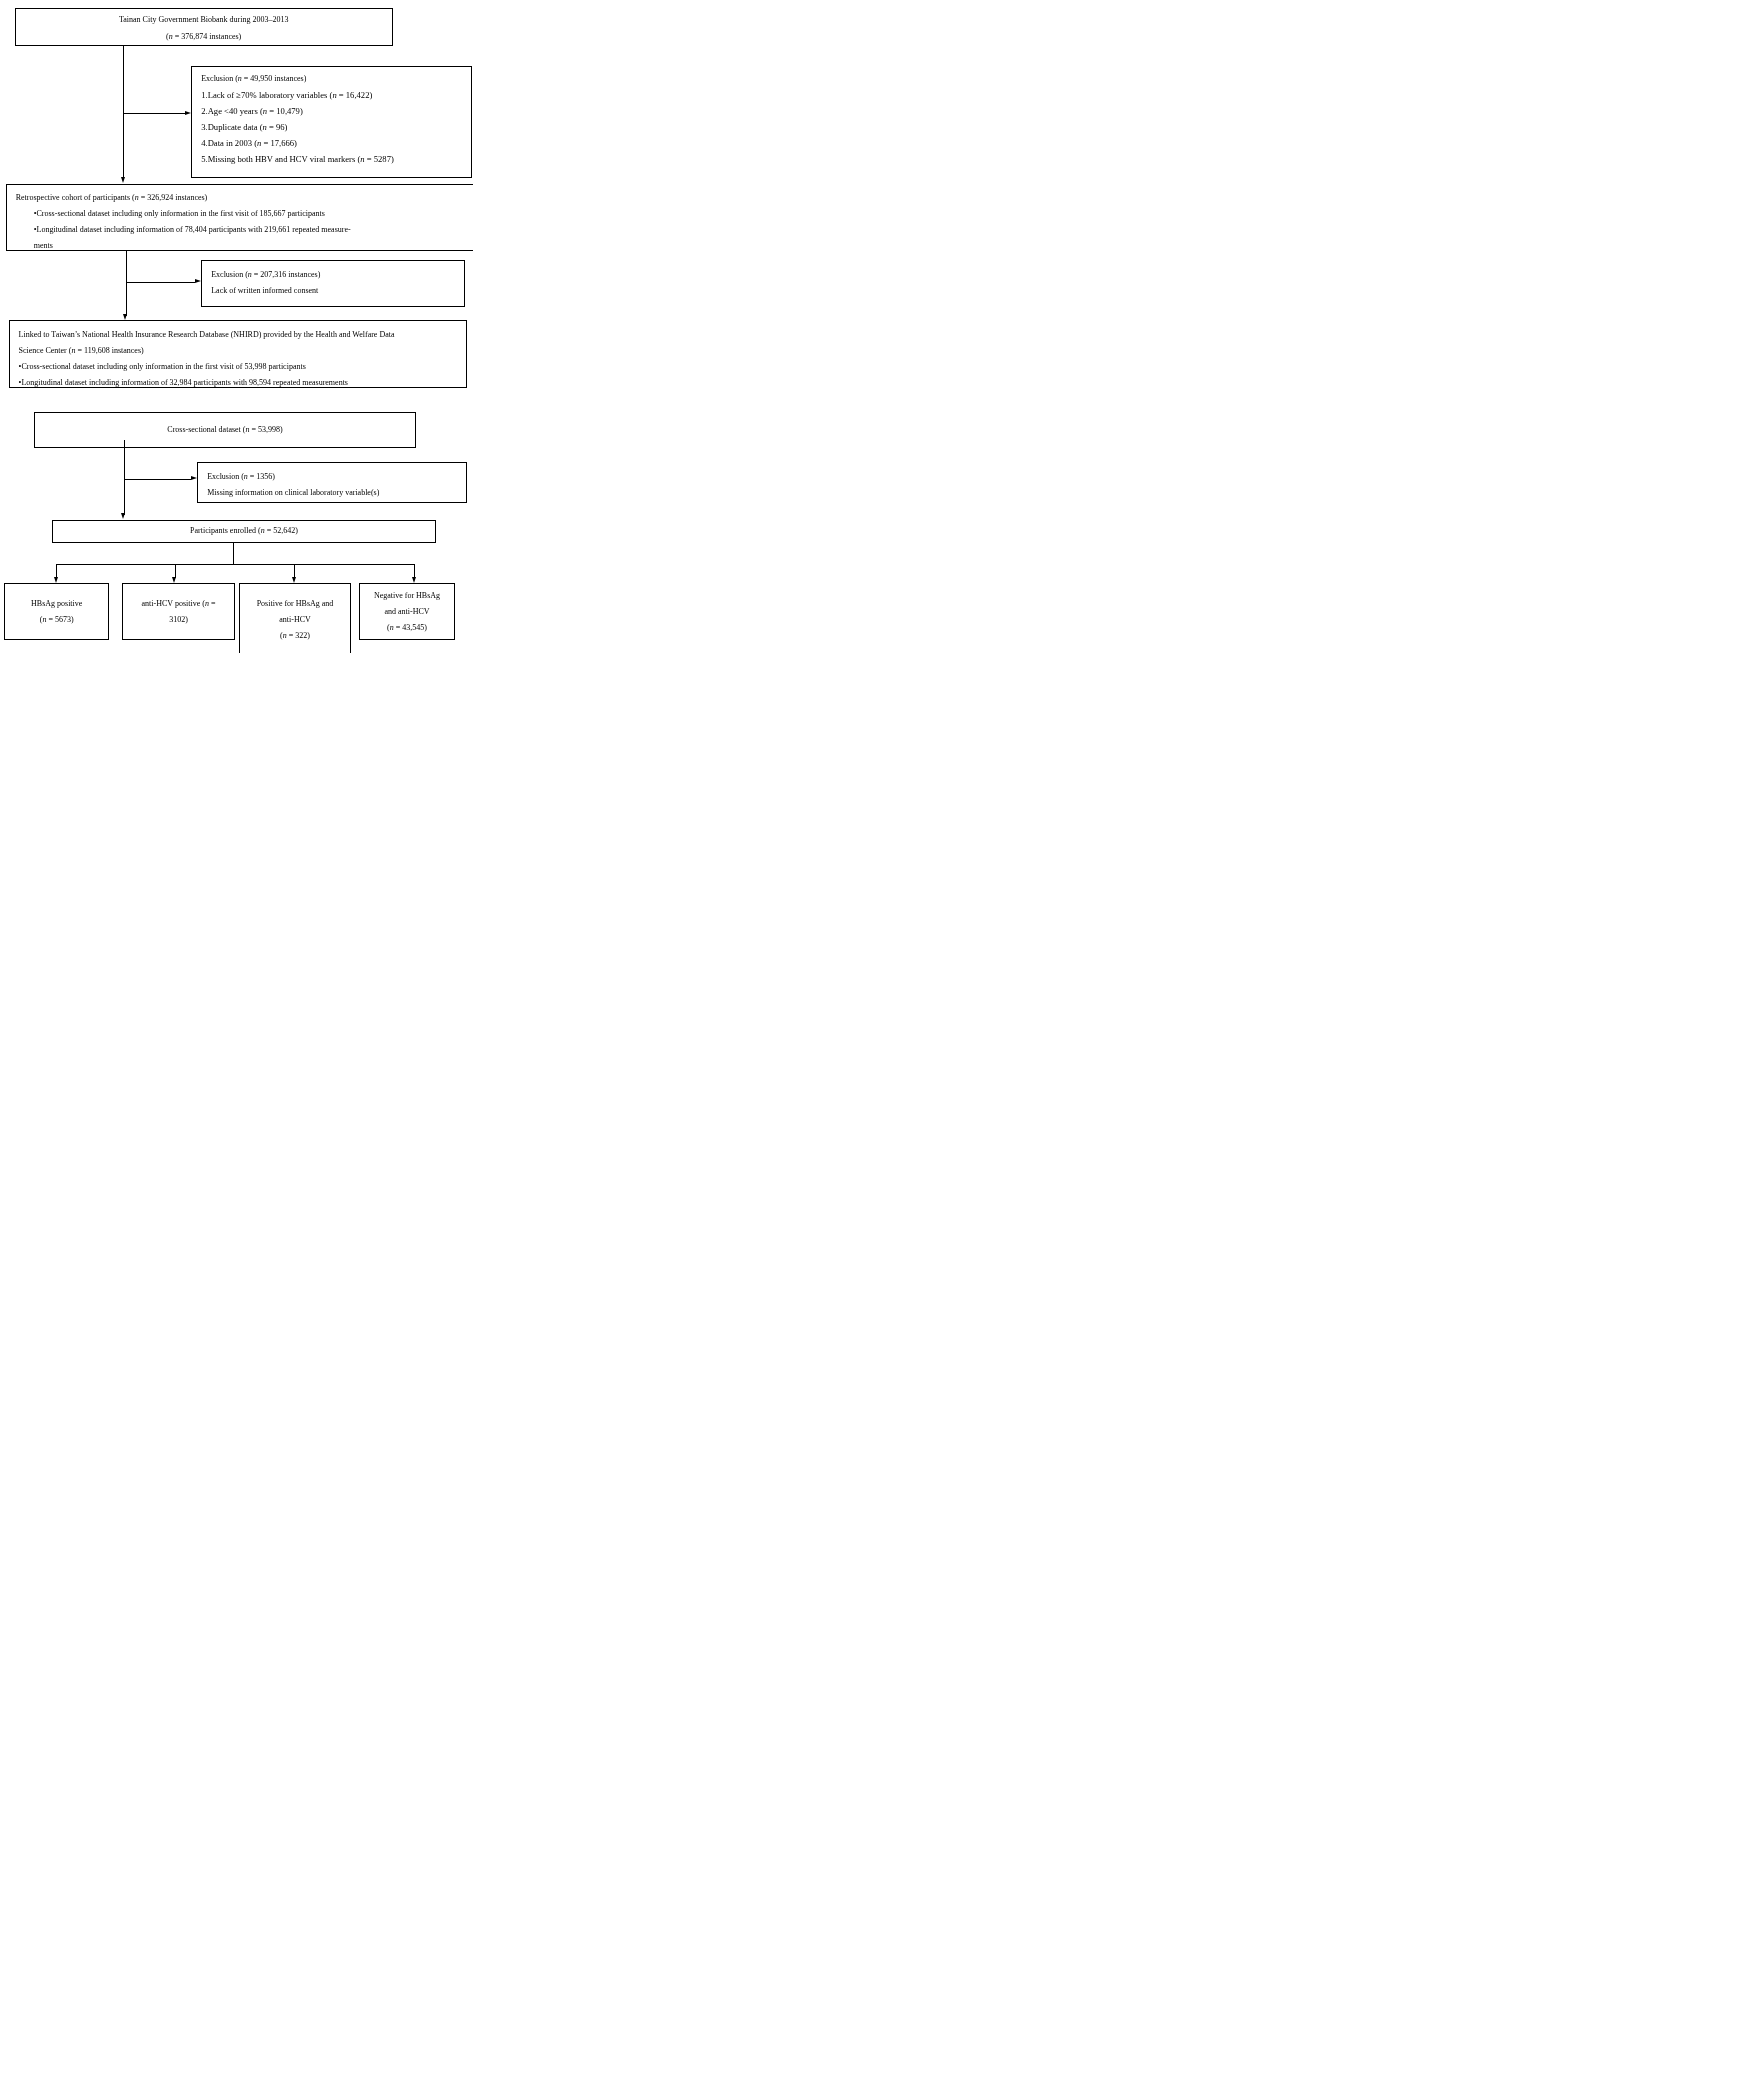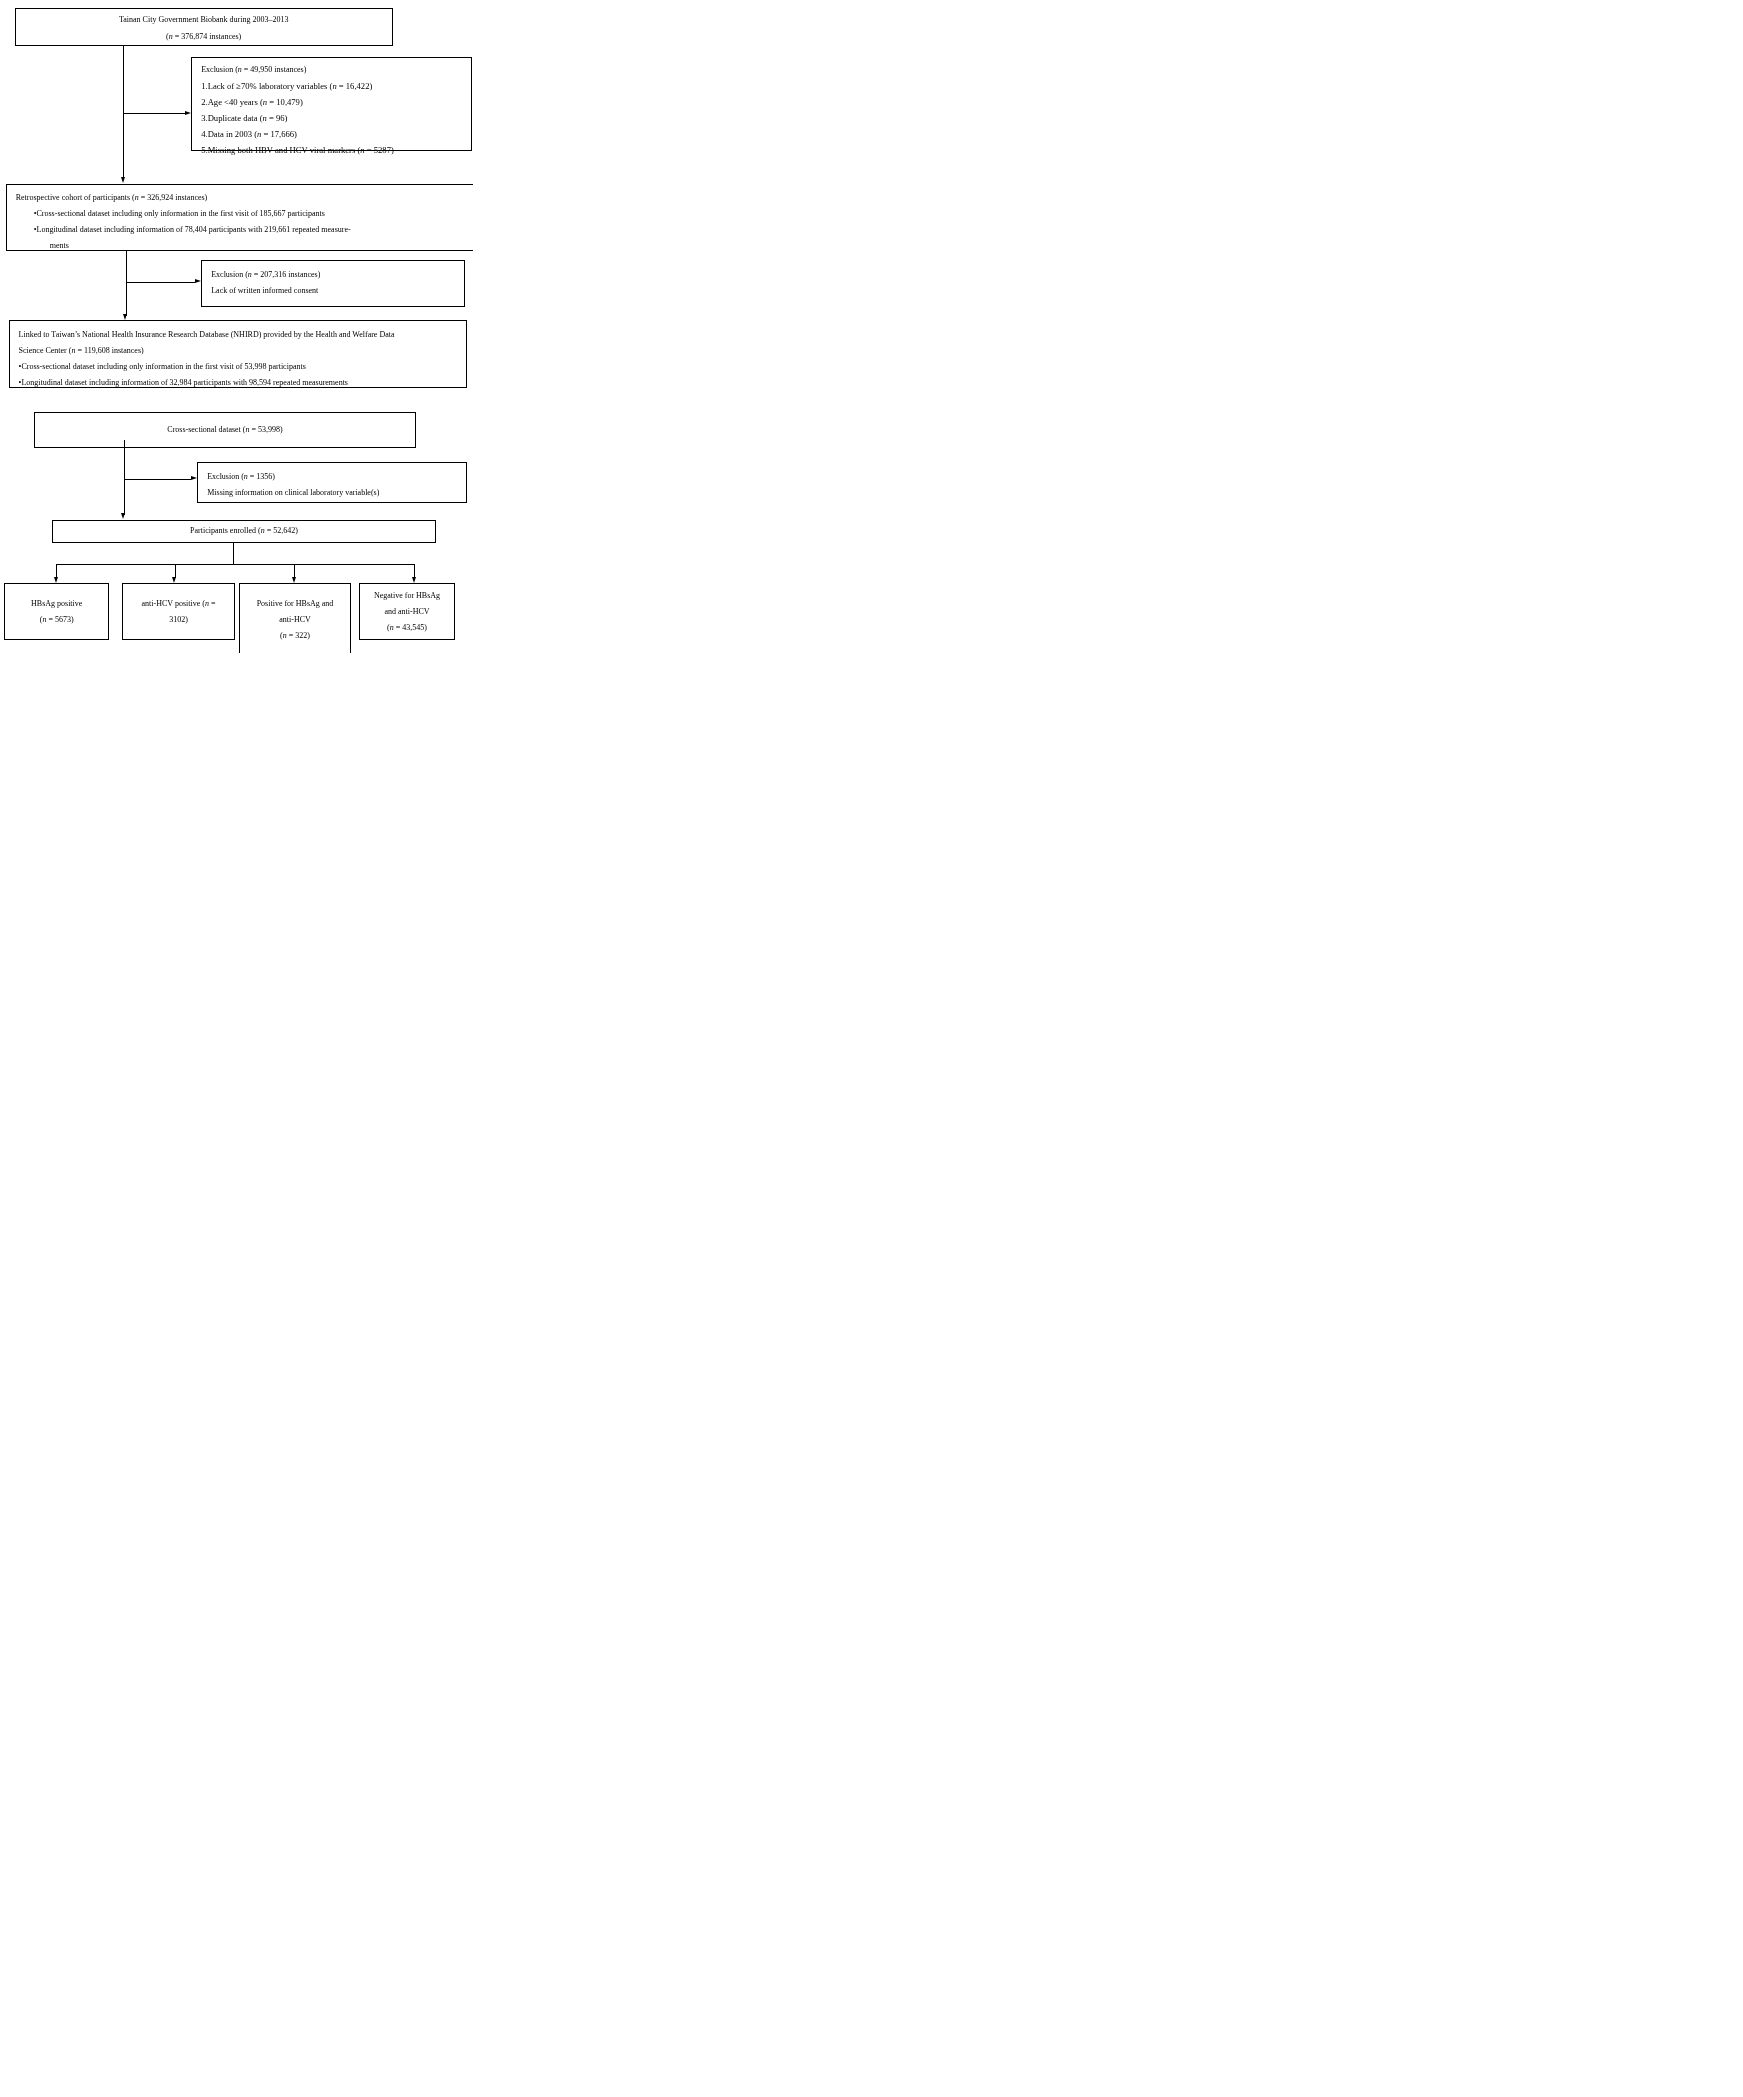--- a/index.html
+++ b/index.html
@@ -47,33 +47,33 @@
   .arrow-right {
     position: absolute;
     width: 0; height: 0;
     border-top: 2.9px solid transparent;
     border-bottom: 2.9px solid transparent;
     border-left: 6.3px solid #000000;
   }
   
   #box-biobank      { left: 14.7px;  top: 8.4px;   width: 378px;  height: 38px;  text-align: center; padding-top: 1.7px; }
   #box-biobank .tline { line-height: 17px; }
-  #box-exclusion1   { left: 191px; top: 57px;  width: 281px;  height: 94px; padding: 4.2px 3.4px 0 9.2px; }
+  #box-exclusion1   { left: 191px; top: 66px;  width: 281px;  height: 112px; padding: 4.2px 3.4px 0 9.2px; }
   #box-retro        { left: 6.3px;  top: 184px;  width: 531px; height: 67px; padding: 4.6px 3.4px 0 8.4px; }
   #box-exclusion2   { left: 201px; top: 260px;  width: 264px;  height: 47px; padding: 6.3px 3.4px 0 9.2px; }
   #box-nhird        { left: 9.2px;  top: 320px;  width: 458px; height: 68px; padding: 6.3px 3.4px 0 8.4px; }
   #box-crosssec     { left: 34px; top: 412px;  width: 382px;  height: 36px; justify-content: center; }
   #box-exclusion3   { left: 197px; top: 462px; width: 270px;  height: 41px;  padding: 5.9px 3.4px 0 9.2px; }
   #box-enrolled     { left: 52px; top: 520px; width: 384px;  height: 22.7px; }
   #box-hbsag        { left: 4.2px;  top: 583px; width: 105px;  height: 57px; }
   #box-antihcv      { left: 122px; top: 583px; width: 113px;  height: 57px; }
   #box-both         { left: 239px; top: 583px; width: 112px;  height: 74px; }
   #box-negative     { left: 359px; top: 583px; width: 96px;  height: 57px; }
   .indent-bullet { margin-left: 18px; }
-  .indent-cont   { margin-left: 34px; }
+  .indent-cont   { margin-left: 18px; }
 </style>
 </head>
 <body>
 
 <div class="canvas">
 
   <div class="box" id="box-biobank">
     <div class="tline">Tainan City Government Biobank during 2003–2013</div>
     <div class="tline">(<i>n</i> = 376,874 instances)</div>
   </div>

